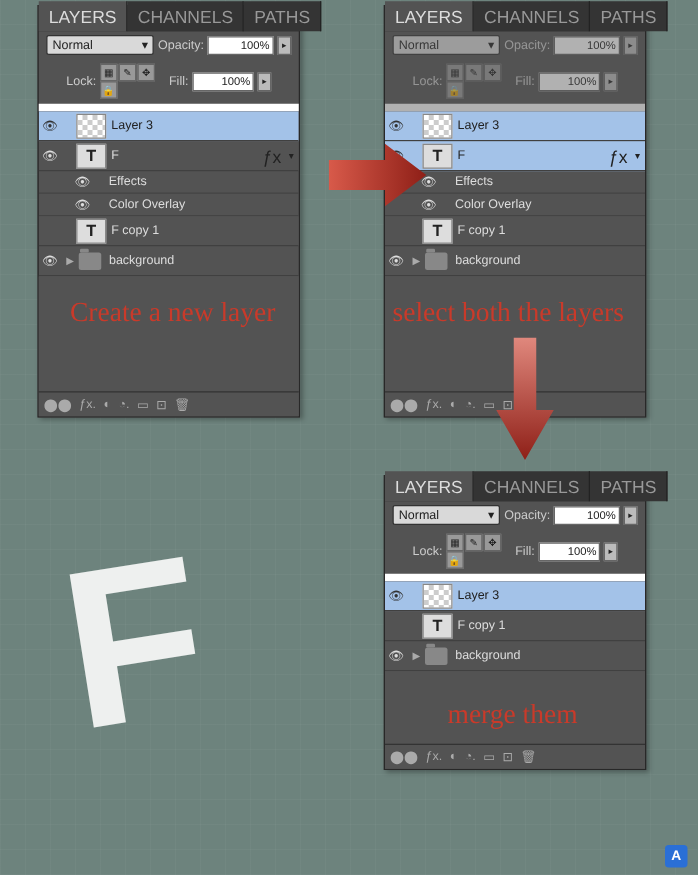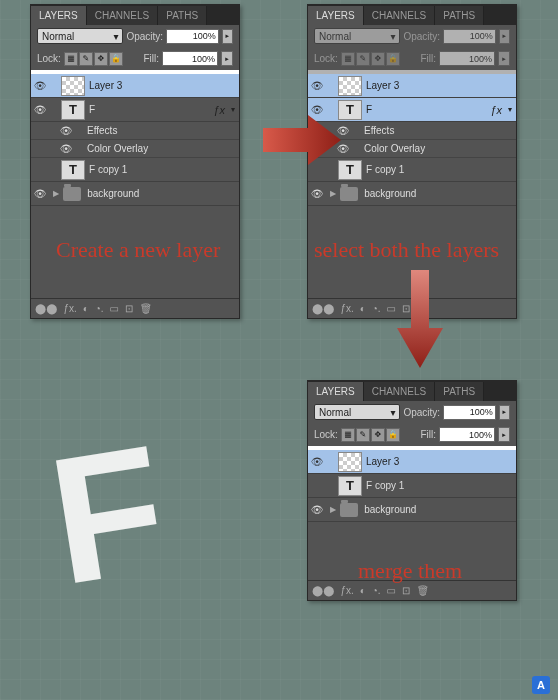--- a/index.html
+++ b/index.html
@@ -1,40 +1,40 @@
 <!DOCTYPE html>
 <html><head>
 <meta charset="utf-8">
 <style>
 *{margin:0;padding:0;box-sizing:border-box;font-family:"Lucida Grande",Arial,sans-serif}
 body{width:558px;height:700px;background:#6d837d;position:relative;overflow:hidden}
 .grid-bg{position:absolute;inset:0;background-image:repeating-linear-gradient(0deg,rgba(255,255,255,.03) 0,rgba(255,255,255,.03) 1px,transparent 1px,transparent 20px),repeating-linear-gradient(90deg,rgba(255,255,255,.03) 0,rgba(255,255,255,.03) 1px,transparent 1px,transparent 20px)}
 .panel{position:absolute;width:210px;background:#535353;border:1px solid #282828;box-shadow:2px 2px 4px rgba(0,0,0,.3)}
 .tabs{display:flex;background:#282828;height:20px;align-items:flex-end}
-.tab{padding:4px 8px;font-size:10px;color:#999;background:#343434;border-right:1px solid #222;cursor:default}
+.tab{padding:4px 8px;font-size:14px;color:#999;background:#343434;border-right:1px solid #222;cursor:default}
 .tab.active{background:#535353;color:#ddd}
 .row{display:flex;align-items:center;padding:3px 6px;gap:3px;font-size:10px;color:#ccc}
 .sel{background:#d9d9d9;color:#222;border:1px solid #333;font-size:10px;height:16px;padding:0 4px;display:flex;align-items:center;border-radius:2px}
 .sel.w100{width:92px}
 .pct{background:#fff;border:1px solid #666;width:56px;height:15px;font-size:9px;text-align:right;padding:0 2px;color:#222;display:flex;align-items:center;justify-content:flex-end}
 .arrowbtn{width:12px;height:15px;background:#bbb;border:1px solid #666;display:flex;align-items:center;justify-content:center;font-size:7px;color:#222}
-.lockrow{border-bottom:4px solid #ffffff;padding:4px 6px}
+.lockrow{border-bottom:6px solid #ffffff;padding:4px 22px}
 .lock-icons span{width:14px;height:14px;border:1px solid #666;background:#999;display:inline-flex;align-items:center;justify-content:center;font-size:8px;color:#222;margin-right:1px}
 .layers{max-height:170px;overflow:hidden}
 .layer{display:flex;align-items:center;border-bottom:1px solid #404040;background:#535353;height:24px}
 .layer.sel-blue{background:#a3c2e8}
 .eye{width:18px;display:flex;justify-content:center;font-size:10px;color:#ddd}
 .layer.sel-blue .eye{color:#333}
 .link{width:12px}
 .thumb{width:24px;height:20px;background:#fff;border:1px solid #888;margin-right:4px;position:relative}
 .checker{background-image:conic-gradient(#ccc 25%,#fff 0 50%,#ccc 0 75%,#fff 0);background-size:8px 8px}
 .thumb.txt{background:#ddd;color:#222;font-weight:bold;font-size:13px;display:flex;align-items:center;justify-content:center}
 .lname{font-size:10px;color:#ddd;flex:1}
 .layer.sel-blue .lname{color:#222}
-.fx{font-size:11px;font-style:italic;color:#222;margin-right:6px}
+.fx{font-size:14px;color:#222;margin-right:6px}
 .fxarr{font-size:8px;color:#222;margin-right:4px}
 .sublayer{display:flex;align-items:center;height:18px;padding-left:56px;font-size:10px;color:#ddd;border-bottom:1px solid #444}
 .sublayer .eye{width:18px;margin-left:-30px;margin-right:12px}
 .folder{display:flex;align-items:center;height:24px;border-bottom:1px solid #404040}
 .tri{font-size:8px;color:#aaa;margin:0 4px}
 .fldr{width:18px;height:14px;background:#888;border-radius:2px;margin-right:6px;position:relative}
 .fldr:before{content:"";position:absolute;top:-3px;left:1px;width:7px;height:3px;background:#888;border-radius:1px}
 .bottombar{display:flex;align-items:center;height:20px;background:#535353;border-top:1px solid #333;padding:0 4px;gap:6px;font-size:10px;color:#aaa}
 .bottombar span{cursor:default}
 .annot{position:absolute;font-family:"Comic Sans MS",cursive;color:#c93a2a;font-size:22px}

